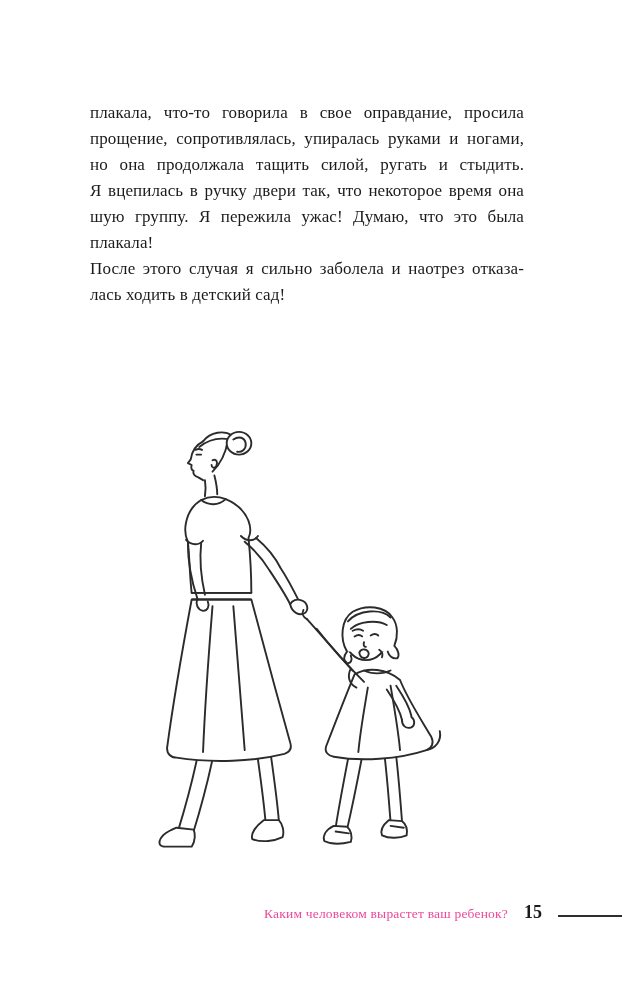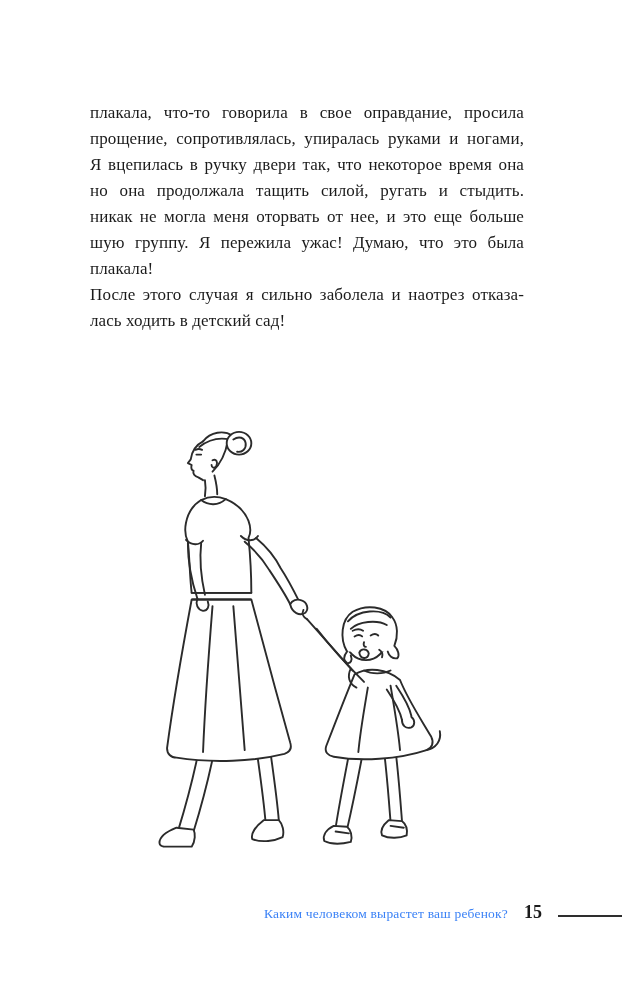--- a/index.html
+++ b/index.html
@@ -51,21 +51,21 @@
     right: 22px;
     top: 902px;
     display: flex;
     justify-content: flex-end;
     align-items: baseline;
     gap: 16px;
   }
   .running-title {
     font-size: 13.5px;
     letter-spacing: 0.2px;
-    color: #3b82f6;
+    color: #ec4899;
   }
   .page-number {
     font-size: 18px;
     font-weight: bold;
     color: #1b1b1b;
   }
   .footer-rule {
     width: 64px;
     height: 2px;
     background: #2e2e2e;
@@ -75,23 +75,22 @@
 </style>
 </head>
 <body>
 
 <div class="page">
 
   <div class="text-block">
     <div>
       <div class="line">плакала, что-то говорила в свое оправдание, просила</div>
       <div class="line">прощение, сопротивлялась, упиралась руками и ногами,</div>
+      <div class="line">но она продолжала тащить силой, ругать и стыдить.</div>
       <div class="line">Я вцепилась в ручку двери так, что некоторое время она</div>
-      <div class="line">но она продолжала тащить силой, ругать и стыдить.</div>
-      <div class="line">никак не могла меня оторвать от нее, и это еще больше</div>
       <div class="line">шую группу. Я пережила ужас! Думаю, что это была</div>
       <div class="line last">плакала!</div>
     </div>
     <div>
       <div class="line">После этого случая я сильно заболела и наотрез отказа-</div>
       <div class="line last">лась ходить в детский сад!</div>
     </div>
   </div>
 
   <div class="illustration-wrap">

